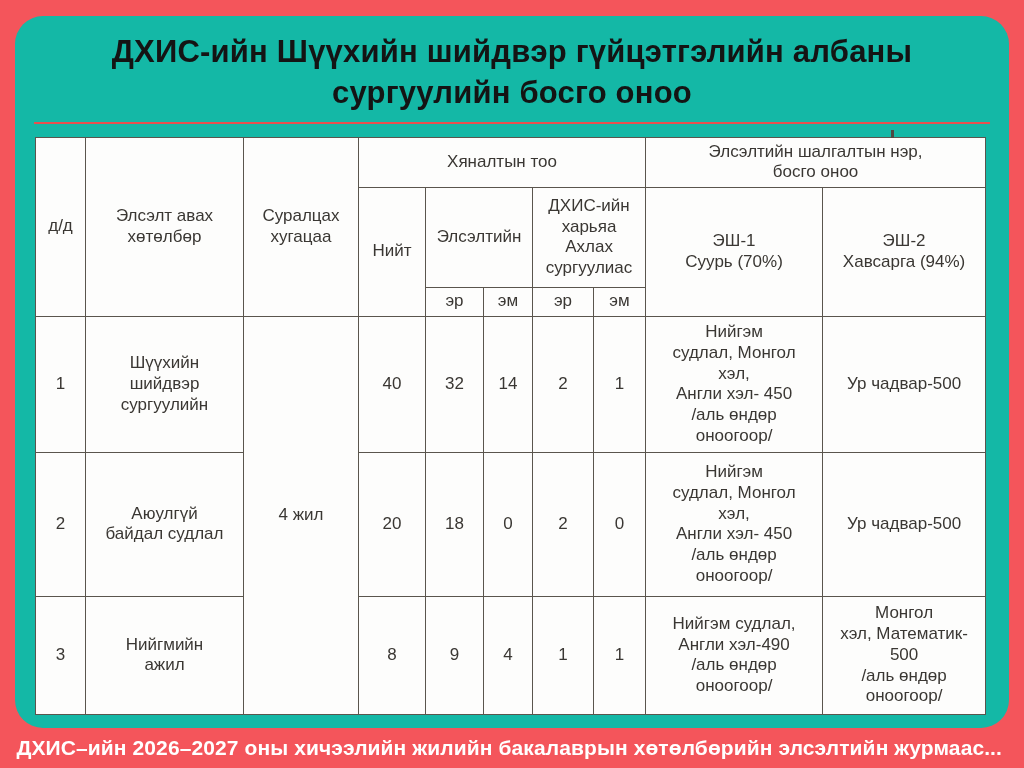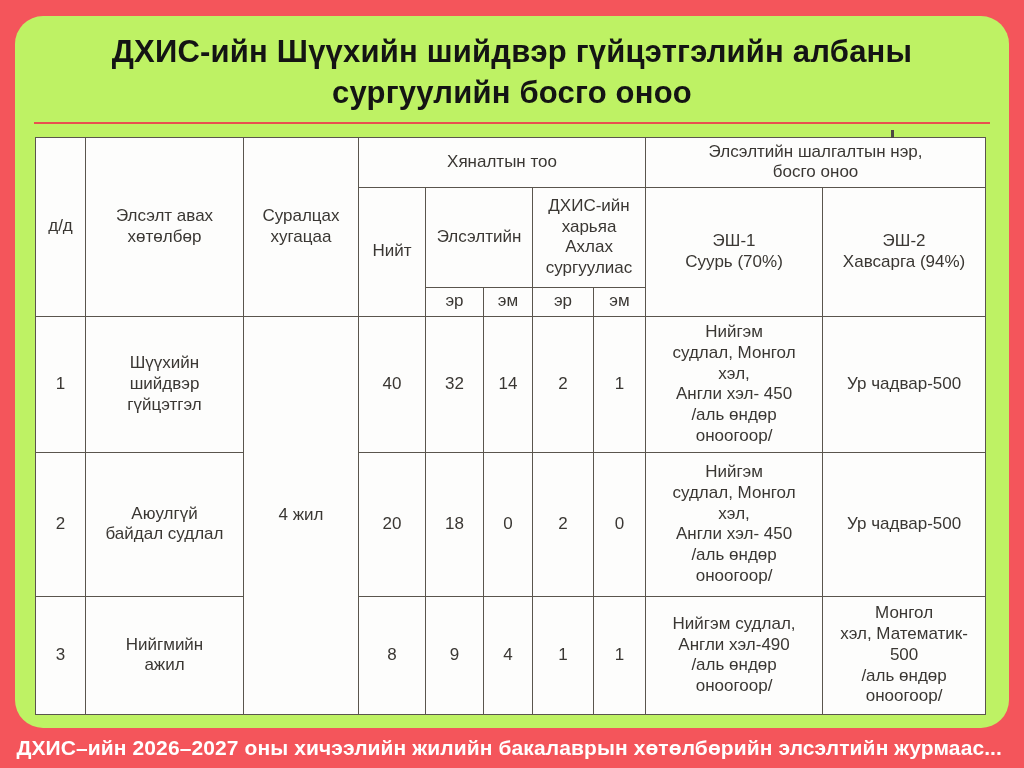--- a/index.html
+++ b/index.html
@@ -7,21 +7,21 @@
     width: 1024px; height: 768px;
     font-family: "Liberation Sans", sans-serif;
     overflow: hidden;
   }
   body { background: #f4555b; position: relative; }
 
   .card {
     position: absolute;
     left: 15px; top: 16px;
     width: 994px; height: 712px;
-    background: #bef264;
+    background: #14b8a6;
     border-radius: 28px;
   }
 
   .page-title {
     margin: 16px auto 0;
     max-width: 950px;
     text-align: center;
     font-size: 31px;
     font-weight: bold;
     line-height: 1.32;
@@ -135,21 +135,21 @@
         <th>эр</th>
         <th>эм</th>
         <th>эр</th>
         <th>эм</th>
       </tr>
 
       <tr class="brow1">
         <td>1</td>
         <td>Шүүхийн
 шийдвэр
-гүйцэтгэл</td>
+сургуулийн</td>
         <td rowspan="3">4 жил</td>
         <td>40</td>
         <td>32</td>
         <td>14</td>
         <td>2</td>
         <td>1</td>
         <td>Нийгэм
 судлал, Монгол
 хэл,
 Англи хэл- 450

